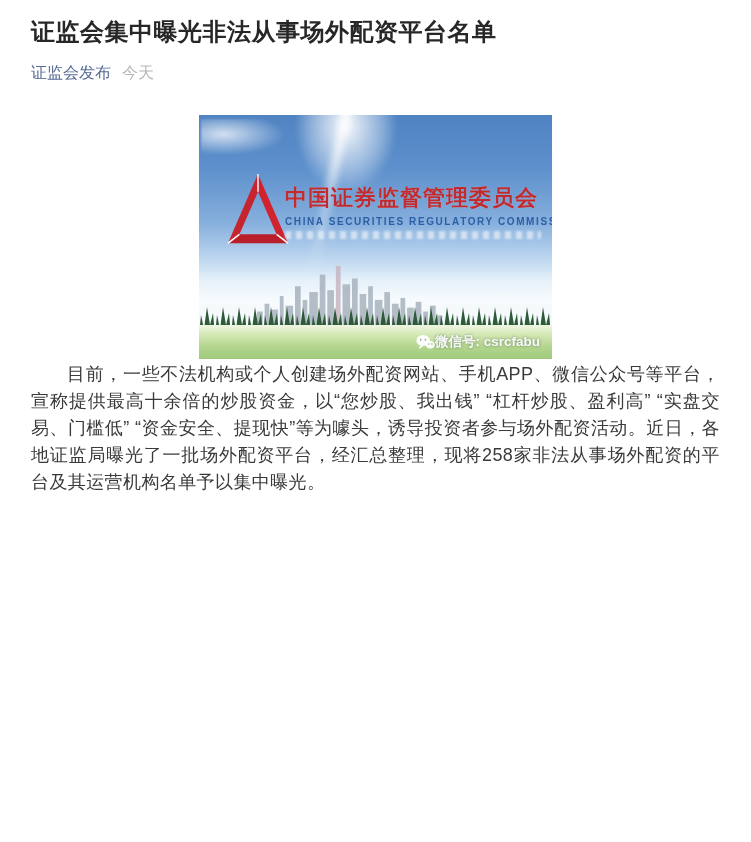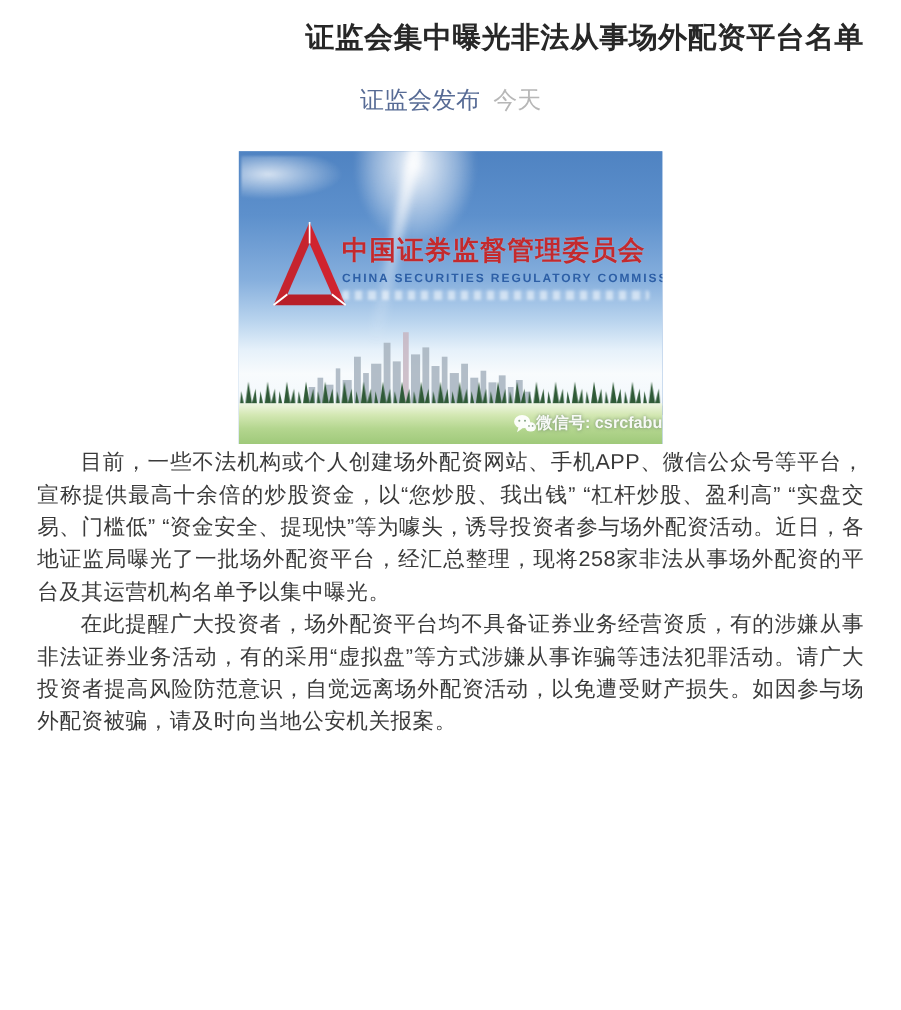--- a/index.html
+++ b/index.html
@@ -13,27 +13,25 @@
 
   
   .title {
     margin: 0;
     padding-top: 15px;
     font-size: 24px;
     line-height: 33px;
     font-weight: 700;
     color: #272727;
     letter-spacing: 0.5px;
-    text-align: right;
   }
   .byline {
-    margin-top: 26px;
-    font-size: 20px;
+    margin-top: 15px;
+    font-size: 16px;
     line-height: 20px;
-    text-align: center;
   }
   .byline .author { color: #576b95; margin-right: 11px; cursor: pointer; }
   .byline .date   { color: #b7b7b7; }
 
   
   .banner {
     position: relative;
     width: 353px;
     height: 244px;
     margin: 32px auto 2px auto;
@@ -81,21 +79,21 @@
     font-size: 10px; font-weight: 700; letter-spacing: 1.6px;
     color: #2d5fa6; white-space: nowrap;
   }
   .blur-line {
     margin-top: 4px; width: 256px; height: 8px; border-radius: 2px;
     background: repeating-linear-gradient(90deg,
       rgba(255,255,255,.65) 0 6px, rgba(168,198,230,.55) 6px 11px);
     filter: blur(1.3px); opacity: .85;
   }
   .wm {
-    position: absolute; right: 0; bottom: 8px;
+    position: absolute; right: 12px; bottom: 8px;
     display: flex; align-items: center; gap: 0;
     color: rgba(255,255,255,.93);
     font-size: 13.5px; font-weight: 700;
     text-shadow: 0 0 3px rgba(100,125,100,.9);
     white-space: nowrap;
   }
   .wm svg { display: block; }
 
   
   .content p {
@@ -190,16 +188,15 @@
         <ellipse cx="18" cy="13.5" rx="5.8" ry="4.8" fill="rgba(255,255,255,.95)"></ellipse>
         <circle cx="16.2" cy="12.5" r="0.9" fill="#8aa78a"></circle>
         <circle cx="20" cy="12.5" r="0.9" fill="#8aa78a"></circle>
       </svg>
       <span>微信号: csrcfabu</span>
     </div>
   </div>
 
   <div class="content">
     <p>目前，一些不法机构或个人创建场外配资网站、手机APP、微信公众号等平台，宣称提供最高十余倍的炒股资金，以“您炒股、我出钱” “杠杆炒股、盈利高” “实盘交易、门槛低” “资金安全、提现快”等为噱头，诱导投资者参与场外配资活动。近日，各地证监局曝光了一批场外配资平台，经汇总整理，现将258家非法从事场外配资的平台及其运营机构名单予以集中曝光。</p>
-    <p>在此提醒广大投资者，场外配资平台均不具备证券业务经营资质，有的涉嫌从事非法证券业务活动，有的采用“虚拟盘”等方式涉嫌从事诈骗等违法犯罪活动。请广大投资者提高风险防范意识，自觉远离场外配资活动，以免遭受财产损失。如因参与场外配资被骗，请及时向当地公安机关报案。</p>
   </div>
 
 </div>
 
 </body></html>

